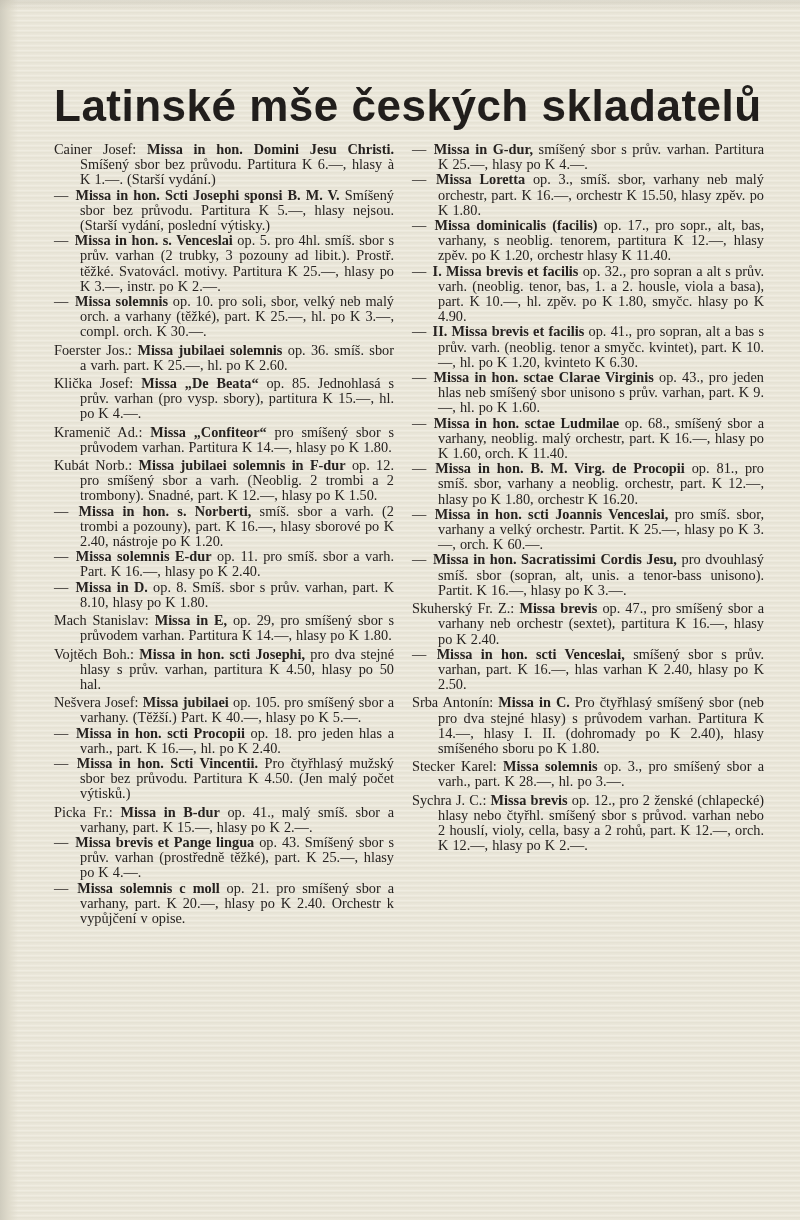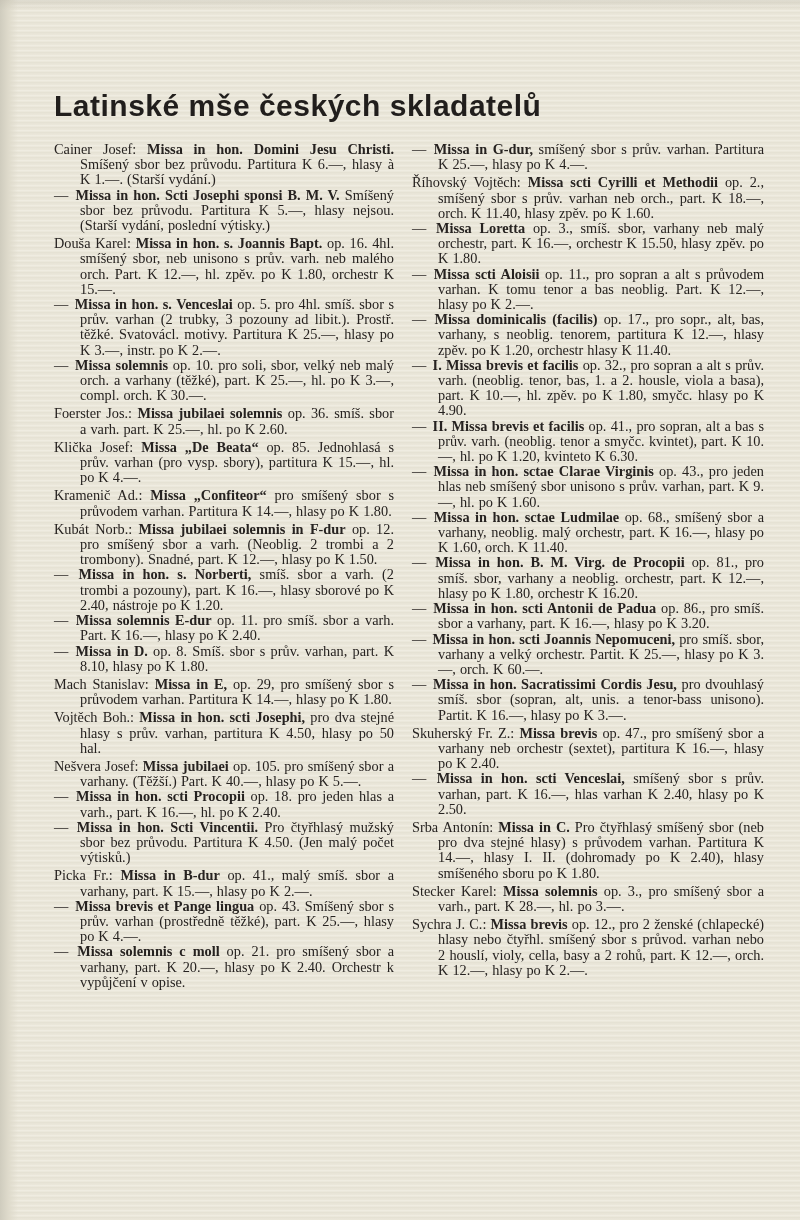--- a/index.html
+++ b/index.html
@@ -40,21 +40,21 @@
   .content {
     position: absolute;
     left: 54px;
     top: 84px;
     width: 710px;
   }
   h1.page-title {
     margin: 0 0 14px 0;
     font-family: "Liberation Sans", "DejaVu Sans", sans-serif;
     font-weight: 800;
-    font-size: 30px;
+    font-size: 44px;
     line-height: 44px;
     letter-spacing: 0.5px;
     color: #211e1c;
     white-space: nowrap;
   }
   .columns {
     display: flex;
     gap: 18px;
     color: #262220;
   }
@@ -82,52 +82,48 @@
   <div class="edge-left"></div>
   <div class="edge-top"></div>
 
   <div class="content">
     <h1 class="page-title">Latinské mše českých skladatelů</h1>
 
     <div class="columns">
       <div class="col col-left">
           <div class="entry"><span>Cainer Josef: </span><span class="bold">Missa in hon. Domini Jesu Christi.</span><span> Smíšený sbor bez průvodu. Partitura K 6.—, hlasy à K 1.—. (Starší vydání.)</span></div>
           <div class="entry"><span class="dash">— </span><span class="bold">Missa in hon. Scti Josephi sponsi B. M. V.</span><span> Smíšený sbor bez průvodu. Partitura K 5.—, hlasy nejsou. (Starší vydání, poslední výtisky.)</span></div>
-          <div class="entry new-author"><span>Douša Karel: </span><span class="bold">Missa in hon. s. Joannis Bapt.</span><span> op. 16. 4hl. smíšený sbor, neb unisono s prův. varh. neb malého orch. Part. K 12.—, hl. zpěv. po K 1.80, orchestr K 15.—.</span></div>
           <div class="entry"><span class="dash">— </span><span class="bold">Missa in hon. s. Venceslai</span><span> op. 5. pro 4hl. smíš. sbor s prův. varhan (2 trubky, 3 pozouny ad libit.). Prostř. těžké. Svatovácl. motivy. Partitura K 25.—, hlasy po K 3.—, instr. po K 2.—.</span></div>
           <div class="entry"><span class="dash">— </span><span class="bold">Missa solemnis</span><span> op. 10. pro soli, sbor, velký neb malý orch. a varhany (těžké), part. K 25.—, hl. po K 3.—, compl. orch. K 30.—.</span></div>
           <div class="entry new-author"><span>Foerster Jos.: </span><span class="bold">Missa jubilaei solemnis</span><span> op. 36. smíš. sbor a varh. part. K 25.—, hl. po K 2.60.</span></div>
           <div class="entry new-author"><span>Klička Josef: </span><span class="bold">Missa „De Beata“</span><span> op. 85. Jednohlasá s prův. varhan (pro vysp. sbory), partitura K 15.—, hl. po K 4.—.</span></div>
           <div class="entry new-author"><span>Kramenič Ad.: </span><span class="bold">Missa „Confiteor“</span><span> pro smíšený sbor s průvodem varhan. Partitura K 14.—, hlasy po K 1.80.</span></div>
           <div class="entry new-author"><span>Kubát Norb.: </span><span class="bold">Missa jubilaei solemnis in F-dur</span><span> op. 12. pro smíšený sbor a varh. (Neoblig. 2 trombi a 2 trombony). Snadné, part. K 12.—, hlasy po K 1.50.</span></div>
           <div class="entry"><span class="dash">— </span><span class="bold">Missa in hon. s. Norberti,</span><span> smíš. sbor a varh. (2 trombi a pozouny), part. K 16.—, hlasy sborové po K 2.40, nástroje po K 1.20.</span></div>
           <div class="entry"><span class="dash">— </span><span class="bold">Missa solemnis E-dur</span><span> op. 11. pro smíš. sbor a varh. Part. K 16.—, hlasy po K 2.40.</span></div>
           <div class="entry"><span class="dash">— </span><span class="bold">Missa in D.</span><span> op. 8. Smíš. sbor s prův. varhan, part. K 8.10, hlasy po K 1.80.</span></div>
           <div class="entry new-author"><span>Mach Stanislav: </span><span class="bold">Missa in E,</span><span> op. 29, pro smíšený sbor s průvodem varhan. Partitura K 14.—, hlasy po K 1.80.</span></div>
           <div class="entry new-author"><span>Vojtěch Boh.: </span><span class="bold">Missa in hon. scti Josephi,</span><span> pro dva stejné hlasy s prův. varhan, partitura K 4.50, hlasy po 50 hal.</span></div>
           <div class="entry new-author"><span>Nešvera Josef: </span><span class="bold">Missa jubilaei</span><span> op. 105. pro smíšený sbor a varhany. (Těžší.) Part. K 40.—, hlasy po K 5.—.</span></div>
           <div class="entry"><span class="dash">— </span><span class="bold">Missa in hon. scti Procopii</span><span> op. 18. pro jeden hlas a varh., part. K 16.—, hl. po K 2.40.</span></div>
           <div class="entry"><span class="dash">— </span><span class="bold">Missa in hon. Scti Vincentii.</span><span> Pro čtyřhlasý mužský sbor bez průvodu. Partitura K 4.50. (Jen malý počet výtisků.)</span></div>
           <div class="entry new-author"><span>Picka Fr.: </span><span class="bold">Missa in B-dur</span><span> op. 41., malý smíš. sbor a varhany, part. K 15.—, hlasy po K 2.—.</span></div>
           <div class="entry"><span class="dash">— </span><span class="bold">Missa brevis et Pange lingua</span><span> op. 43. Smíšený sbor s prův. varhan (prostředně těžké), part. K 25.—, hlasy po K 4.—.</span></div>
           <div class="entry"><span class="dash">— </span><span class="bold">Missa solemnis c moll</span><span> op. 21. pro smíšený sbor a varhany, part. K 20.—, hlasy po K 2.40. Orchestr k vypůjčení v opise.</span></div>
         </div>
       <div class="col col-right">
           <div class="entry"><span class="dash">— </span><span class="bold">Missa in G-dur,</span><span> smíšený sbor s prův. varhan. Partitura K 25.—, hlasy po K 4.—.</span></div>
-          <div class="entry new-author"><span>Říhovský Vojtěch: </span><span class="bold">Missa scti Cyrilli et Methodii</span><span> op. 2., smíšený sbor s prův. varhan neb orch., part. K 18.—, orch. K 11.40, hlasy zpěv. po K 1.60.</span></div>
           <div class="entry"><span class="dash">— </span><span class="bold">Missa Loretta</span><span> op. 3., smíš. sbor, varhany neb malý orchestr, part. K 16.—, orchestr K 15.50, hlasy zpěv. po K 1.80.</span></div>
-          <div class="entry"><span class="dash">— </span><span class="bold">Missa scti Aloisii</span><span> op. 11., pro sopran a alt s průvodem varhan. K tomu tenor a bas neoblig. Part. K 12.—, hlasy po K 2.—.</span></div>
           <div class="entry"><span class="dash">— </span><span class="bold">Missa dominicalis (facilis)</span><span> op. 17., pro sopr., alt, bas, varhany, s neoblig. tenorem, partitura K 12.—, hlasy zpěv. po K 1.20, orchestr hlasy K 11.40.</span></div>
           <div class="entry"><span class="dash">— </span><span class="bold">I. Missa brevis et facilis</span><span> op. 32., pro sopran a alt s prův. varh. (neoblig. tenor, bas, 1. a 2. housle, viola a basa), part. K 10.—, hl. zpěv. po K 1.80, smyčc. hlasy po K 4.90.</span></div>
           <div class="entry"><span class="dash">— </span><span class="bold">II. Missa brevis et facilis</span><span> op. 41., pro sopran, alt a bas s prův. varh. (neoblig. tenor a smyčc. kvintet), part. K 10.—, hl. po K 1.20, kvinteto K 6.30.</span></div>
           <div class="entry"><span class="dash">— </span><span class="bold">Missa in hon. sctae Clarae Virginis</span><span> op. 43., pro jeden hlas neb smíšený sbor unisono s prův. varhan, part. K 9.—, hl. po K 1.60.</span></div>
           <div class="entry"><span class="dash">— </span><span class="bold">Missa in hon. sctae Ludmilae</span><span> op. 68., smíšený sbor a varhany, neoblig. malý orchestr, part. K 16.—, hlasy po K 1.60, orch. K 11.40.</span></div>
           <div class="entry"><span class="dash">— </span><span class="bold">Missa in hon. B. M. Virg. de Procopii</span><span> op. 81., pro smíš. sbor, varhany a neoblig. orchestr, part. K 12.—, hlasy po K 1.80, orchestr K 16.20.</span></div>
-          <div class="entry"><span class="dash">— </span><span class="bold">Missa in hon. scti Antonii de Padua</span><span> op. 86., pro smíš. sbor a varhany, part. K 16.—, hlasy po K 3.20.</span></div>
-          <div class="entry"><span class="dash">— </span><span class="bold">Missa in hon. scti Joannis Nepomuceni,</span><span> pro smíš. sbor, varhany a velký orchestr. Partit. K 25.—, hlasy po K 3.—, orch. K 60.—.</span></div>
+          <div class="entry"><span class="dash">— </span><span class="bold">Missa in hon. scti Joannis Venceslai,</span><span> pro smíš. sbor, varhany a velký orchestr. Partit. K 25.—, hlasy po K 3.—, orch. K 60.—.</span></div>
           <div class="entry"><span class="dash">— </span><span class="bold">Missa in hon. Sacratissimi Cordis Jesu,</span><span> pro dvouhlasý smíš. sbor (sopran, alt, unis. a tenor-bass unisono). Partit. K 16.—, hlasy po K 3.—.</span></div>
           <div class="entry new-author"><span>Skuherský Fr. Z.: </span><span class="bold">Missa brevis</span><span> op. 47., pro smíšený sbor a varhany neb orchestr (sextet), partitura K 16.—, hlasy po K 2.40.</span></div>
           <div class="entry"><span class="dash">— </span><span class="bold">Missa in hon. scti Venceslai,</span><span> smíšený sbor s prův. varhan, part. K 16.—, hlas varhan K 2.40, hlasy po K 2.50.</span></div>
           <div class="entry new-author"><span>Srba Antonín: </span><span class="bold">Missa in C.</span><span> Pro čtyřhlasý smíšený sbor (neb pro dva stejné hlasy) s průvodem varhan. Partitura K 14.—, hlasy I. II. (dohromady po K 2.40), hlasy smíšeného sboru po K 1.80.</span></div>
           <div class="entry new-author"><span>Stecker Karel: </span><span class="bold">Missa solemnis</span><span> op. 3., pro smíšený sbor a varh., part. K 28.—, hl. po 3.—.</span></div>
           <div class="entry new-author"><span>Sychra J. C.: </span><span class="bold">Missa brevis</span><span> op. 12., pro 2 ženské (chlapecké) hlasy nebo čtyřhl. smíšený sbor s průvod. varhan nebo 2 houslí, violy, cella, basy a 2 rohů, part. K 12.—, orch. K 12.—, hlasy po K 2.—.</span></div>
         </div>
     </div>
   </div>
 </div>

